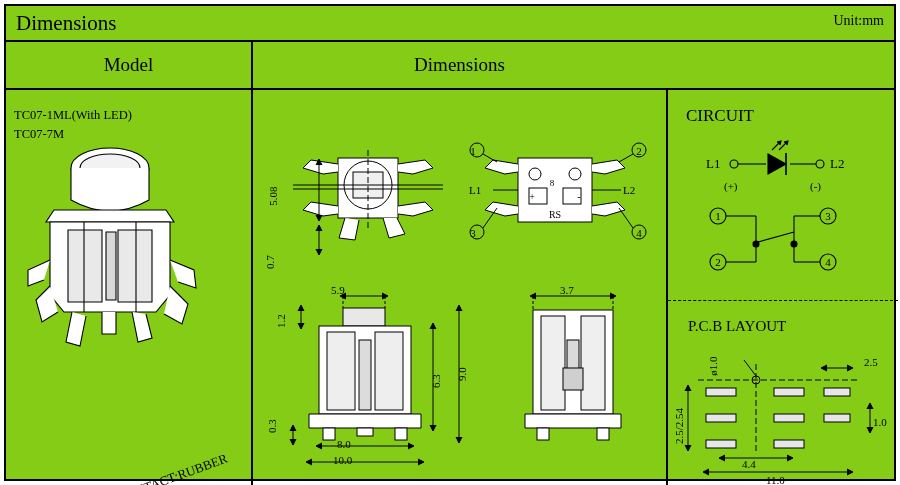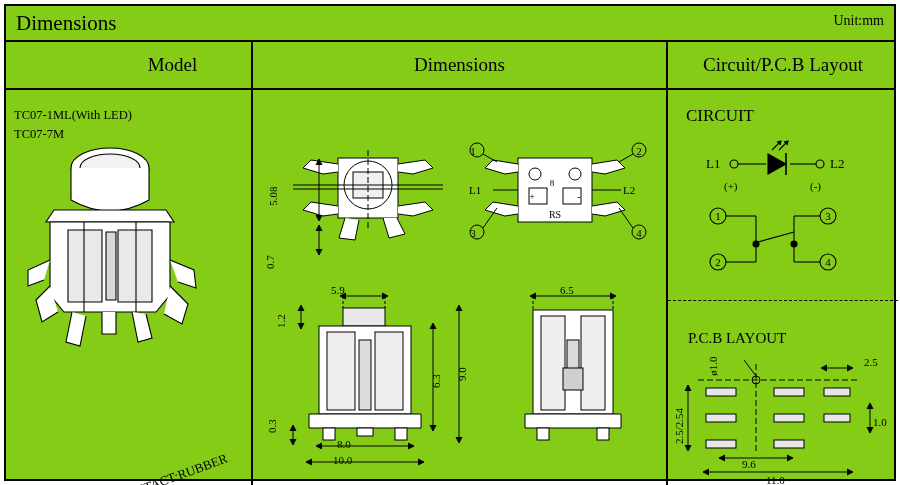--- a/index.html
+++ b/index.html
@@ -34,21 +34,21 @@
   
   .colhdr {
     position:absolute; left:0; top:36px; width:100%; height:48px;
     border-bottom:2px solid #000;
   }
   .colhdr .cell {
     position:absolute; top:0; height:100%;
     display:flex; align-items:center; justify-content:center;
     font-size:19px;
   }
-  .c1 { left:0;    width:245px;margin-left:44px; }
+  .c1 { left:0;    width:245px; }
   .c2 { left:245px; width:415px; border-left:2px solid #000; }
   .c3 { left:660px; width:232px; border-left:2px solid #000; }
 
   
   .body { position:absolute; left:0; top:84px; width:100%; height:478px; }
   .bcol1 { position:absolute; left:0;    top:0; width:245px; height:100%; }
   .bcol2 { position:absolute; left:245px; top:0; width:415px; height:100%; border-left:2px solid #000; }
   .bcol3 { position:absolute; left:660px; top:0; width:232px; height:100%; border-left:2px solid #000; }
 
   .model-line { position:absolute; left:8px; font-size:12.5px; }
@@ -80,21 +80,20 @@
 <div class="sheet">
 
   <div class="hdr">
     <div class="hdr-title">Dimensions</div>
     <div class="hdr-unit">Unit:mm</div>
   </div>
 
   <div class="colhdr">
     <div class="cell c1">Model</div>
     <div class="cell c2">Dimensions</div>
-    <div class="cell c3">Circuit/P.C.B Layout</div>
   </div>
 
   <div class="body">
 
     <div class="bcol1">
       <div class="model-line ml1">TC07-1ML(With LED)</div>
       <div class="model-line ml2">TC07-7M</div>
 
       <svg width="245" height="330" viewBox="0 0 245 330">
         <g stroke="#000" fill="none" stroke-width="1.1">
@@ -268,21 +267,21 @@
           <rect x="44" y="148" width="12" height="12" fill="#fff"></rect>
           <rect x="104" y="148" width="12" height="12" fill="#fff"></rect>
 
           <line x1="40" y1="16" x2="120" y2="16"></line>
           <path d="M43 13 L37 16 L43 19" fill="#000"></path>
           <path d="M117 13 L123 16 L117 19" fill="#000"></path>
           <line x1="40" y1="16" x2="40" y2="30" stroke-dasharray="3 2"></line>
           <line x1="120" y1="16" x2="120" y2="30" stroke-dasharray="3 2"></line>
         </g>
       </svg>
-      <div class="dim-label" style="left:307px; top:194px;">6.5</div>
+      <div class="dim-label" style="left:307px; top:194px;">3.7</div>
     </div>
 
     <div class="bcol3">
       <div class="sep-dash"></div>
 
       <div class="circuit-label" style="left:18px; top:16px;">CIRCUIT</div>
 
       <svg style="position:absolute; left:14px; top:48px;" width="210" height="70" viewBox="0 0 210 70">
         <g stroke="#000" fill="none" stroke-width="1.1">
           <circle cx="52" cy="26" r="4"></circle>
@@ -323,21 +322,21 @@
           <circle cx="74" cy="42" r="3" fill="#000"></circle>
           <circle cx="112" cy="42" r="3" fill="#000"></circle>
           <line x1="76" y1="40" x2="112" y2="30"></line>
         </g>
         <text x="36" y="18" font-size="11" font-family="Liberation Serif, serif" text-anchor="middle">1</text>
         <text x="146" y="18" font-size="11" font-family="Liberation Serif, serif" text-anchor="middle">3</text>
         <text x="36" y="64" font-size="11" font-family="Liberation Serif, serif" text-anchor="middle">2</text>
         <text x="146" y="64" font-size="11" font-family="Liberation Serif, serif" text-anchor="middle">4</text>
       </svg>
 
-      <div class="pcb-title" style="left:20px; top:228px;margin-top:12px;">P.C.B LAYOUT</div>
+      <div class="pcb-title" style="left:20px; top:228px;">P.C.B LAYOUT</div>
 
       <svg style="position:absolute; left:6px; top:252px;" width="224" height="136" viewBox="0 0 224 136">
         <g stroke="#000" fill="none" stroke-width="1">
 
           <rect x="32" y="46" width="30" height="8" fill="#e6e6e6"></rect>
           <rect x="32" y="72" width="30" height="8" fill="#e6e6e6"></rect>
           <rect x="32" y="98" width="30" height="8" fill="#e6e6e6"></rect>
 
           <rect x="100" y="46" width="30" height="8" fill="#e6e6e6"></rect>
           <rect x="100" y="72" width="30" height="8" fill="#e6e6e6"></rect>
@@ -369,19 +368,19 @@
           <path d="M113 113 L119 116 L113 119" fill="#000"></path>
 
           <line x1="32" y1="130" x2="176" y2="130"></line>
           <path d="M35 127 L29 130 L35 133" fill="#000"></path>
           <path d="M173 127 L179 130 L173 133" fill="#000"></path>
         </g>
       </svg>
       <div class="dim-label" style="left:196px; top:266px;">2.5</div>
       <div class="dim-label" style="left:205px; top:326px;text-align:center;">1.0</div>
       <div class="dim-label vert" style="left:-7px; top:330px;">2.5/2.54</div>
-      <div class="dim-label" style="left:74px; top:368px;">9.6</div>
+      <div class="dim-label" style="left:74px; top:368px;">4.4</div>
       <div class="dim-label" style="left:98px; top:384px;">11.0</div>
       <div class="dim-label vert" style="left:35px; top:270px;">ø1.0</div>
     </div>
 
   </div>
 </div>
 
 </body></html>

